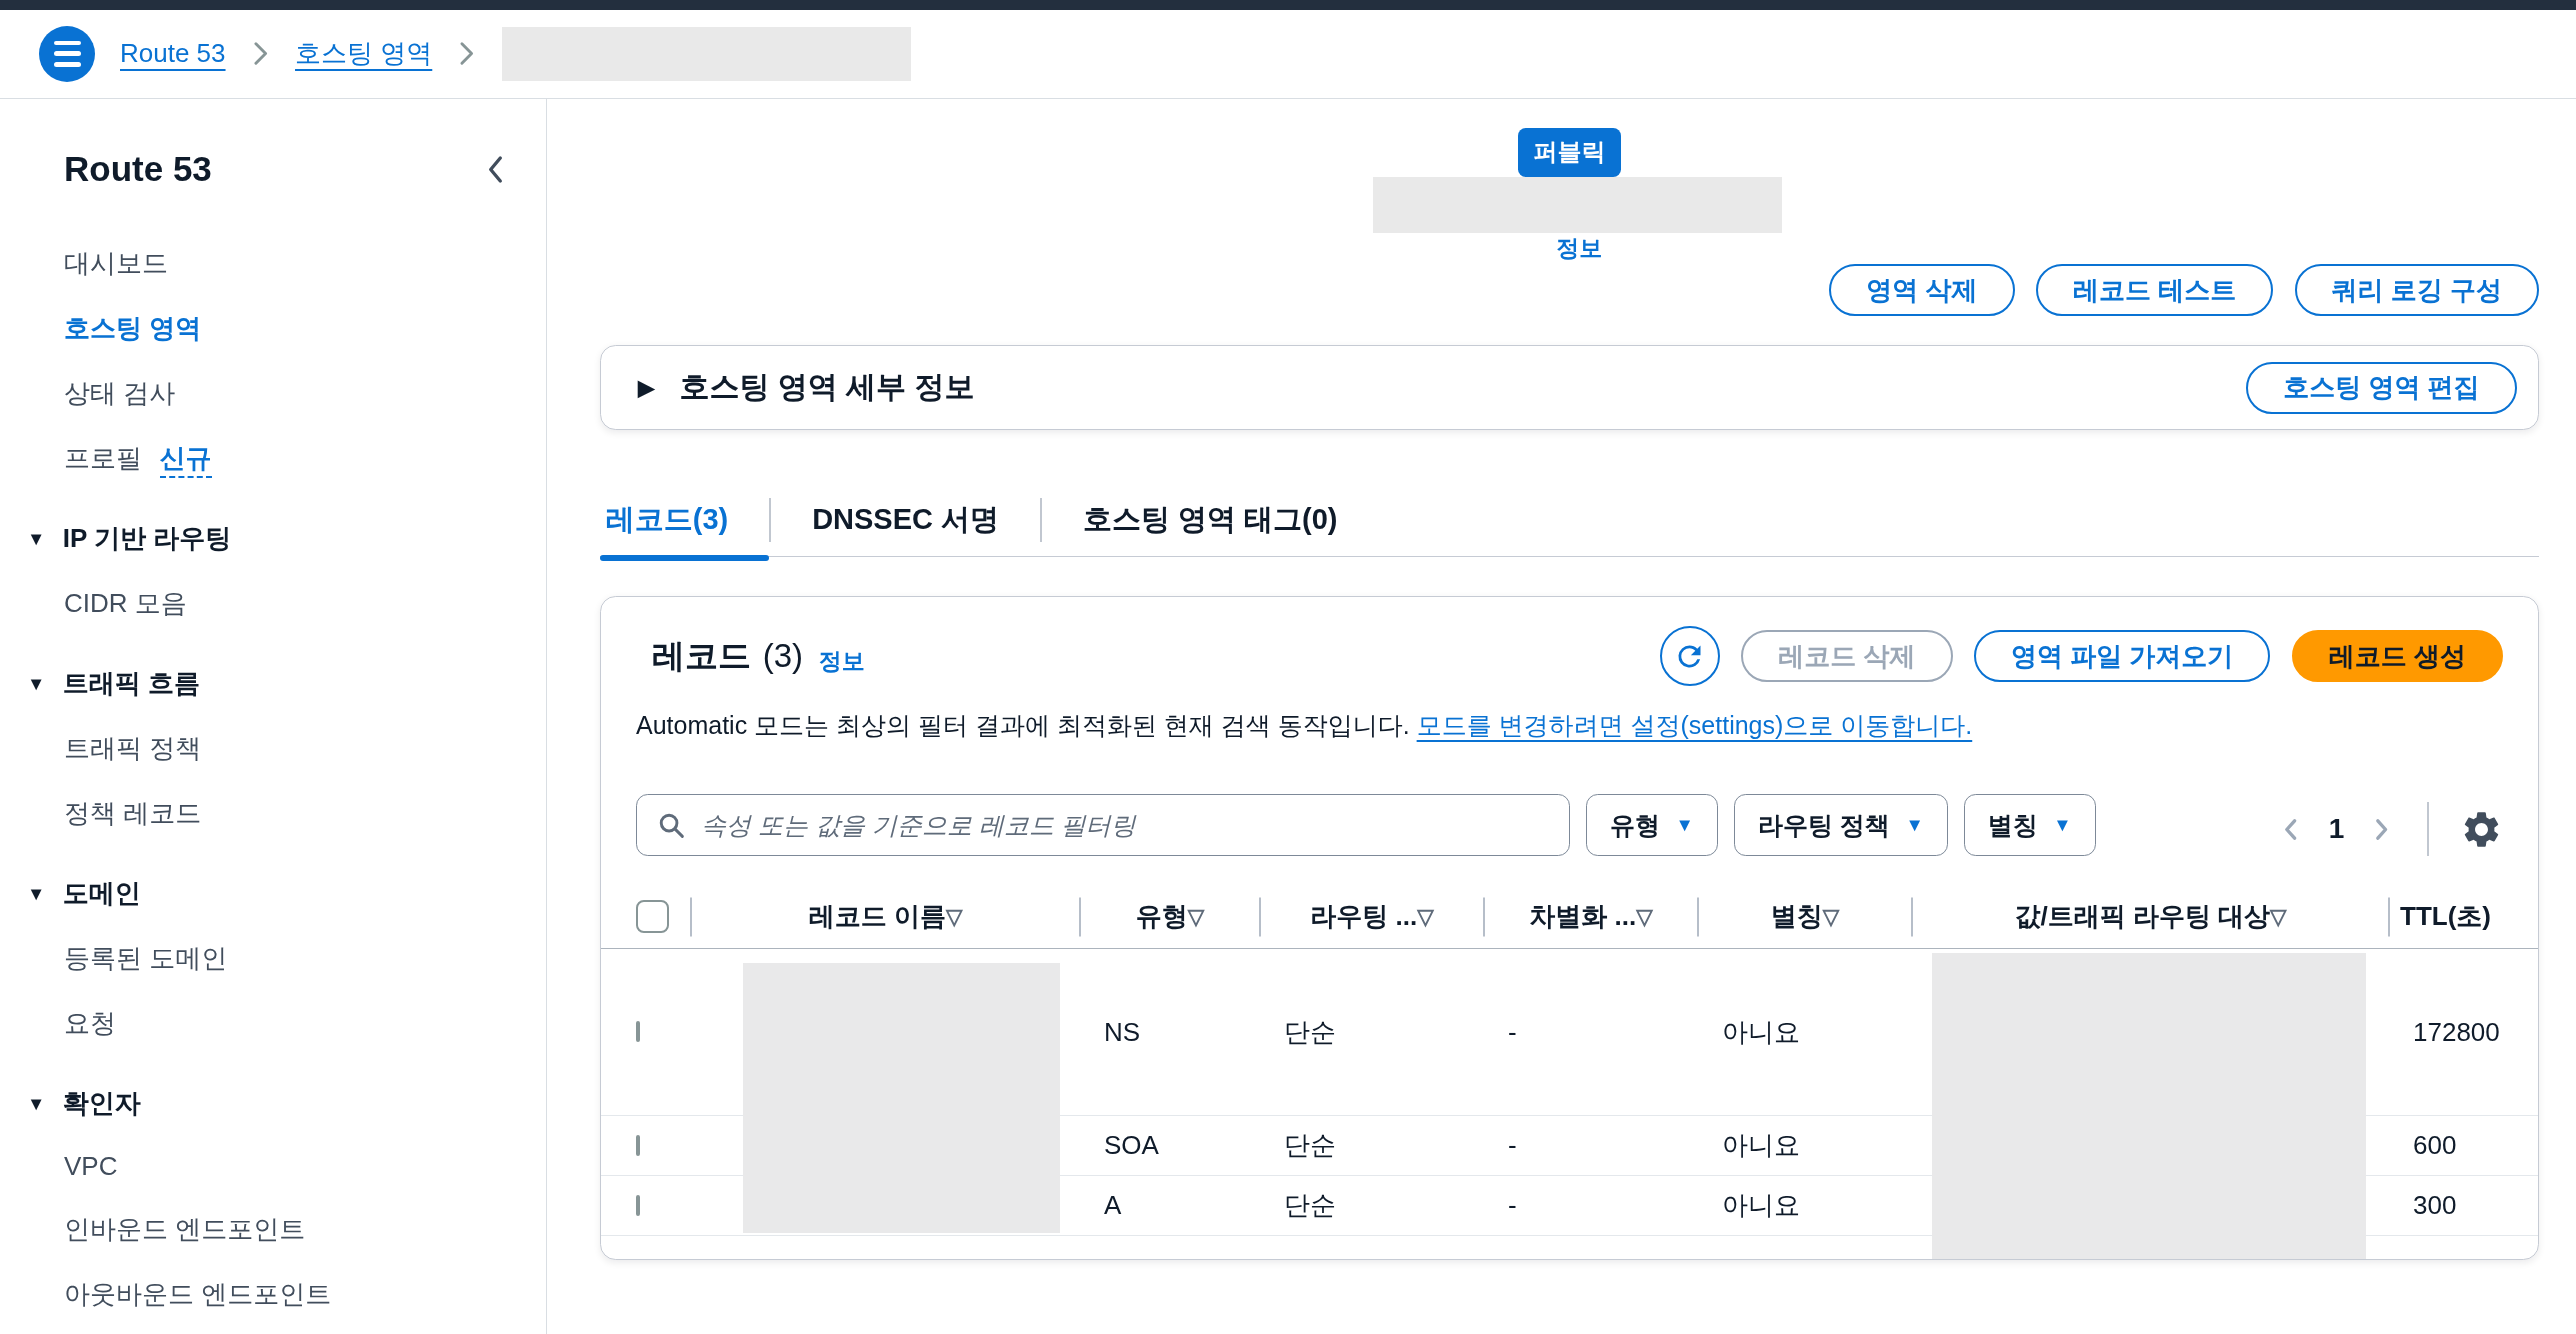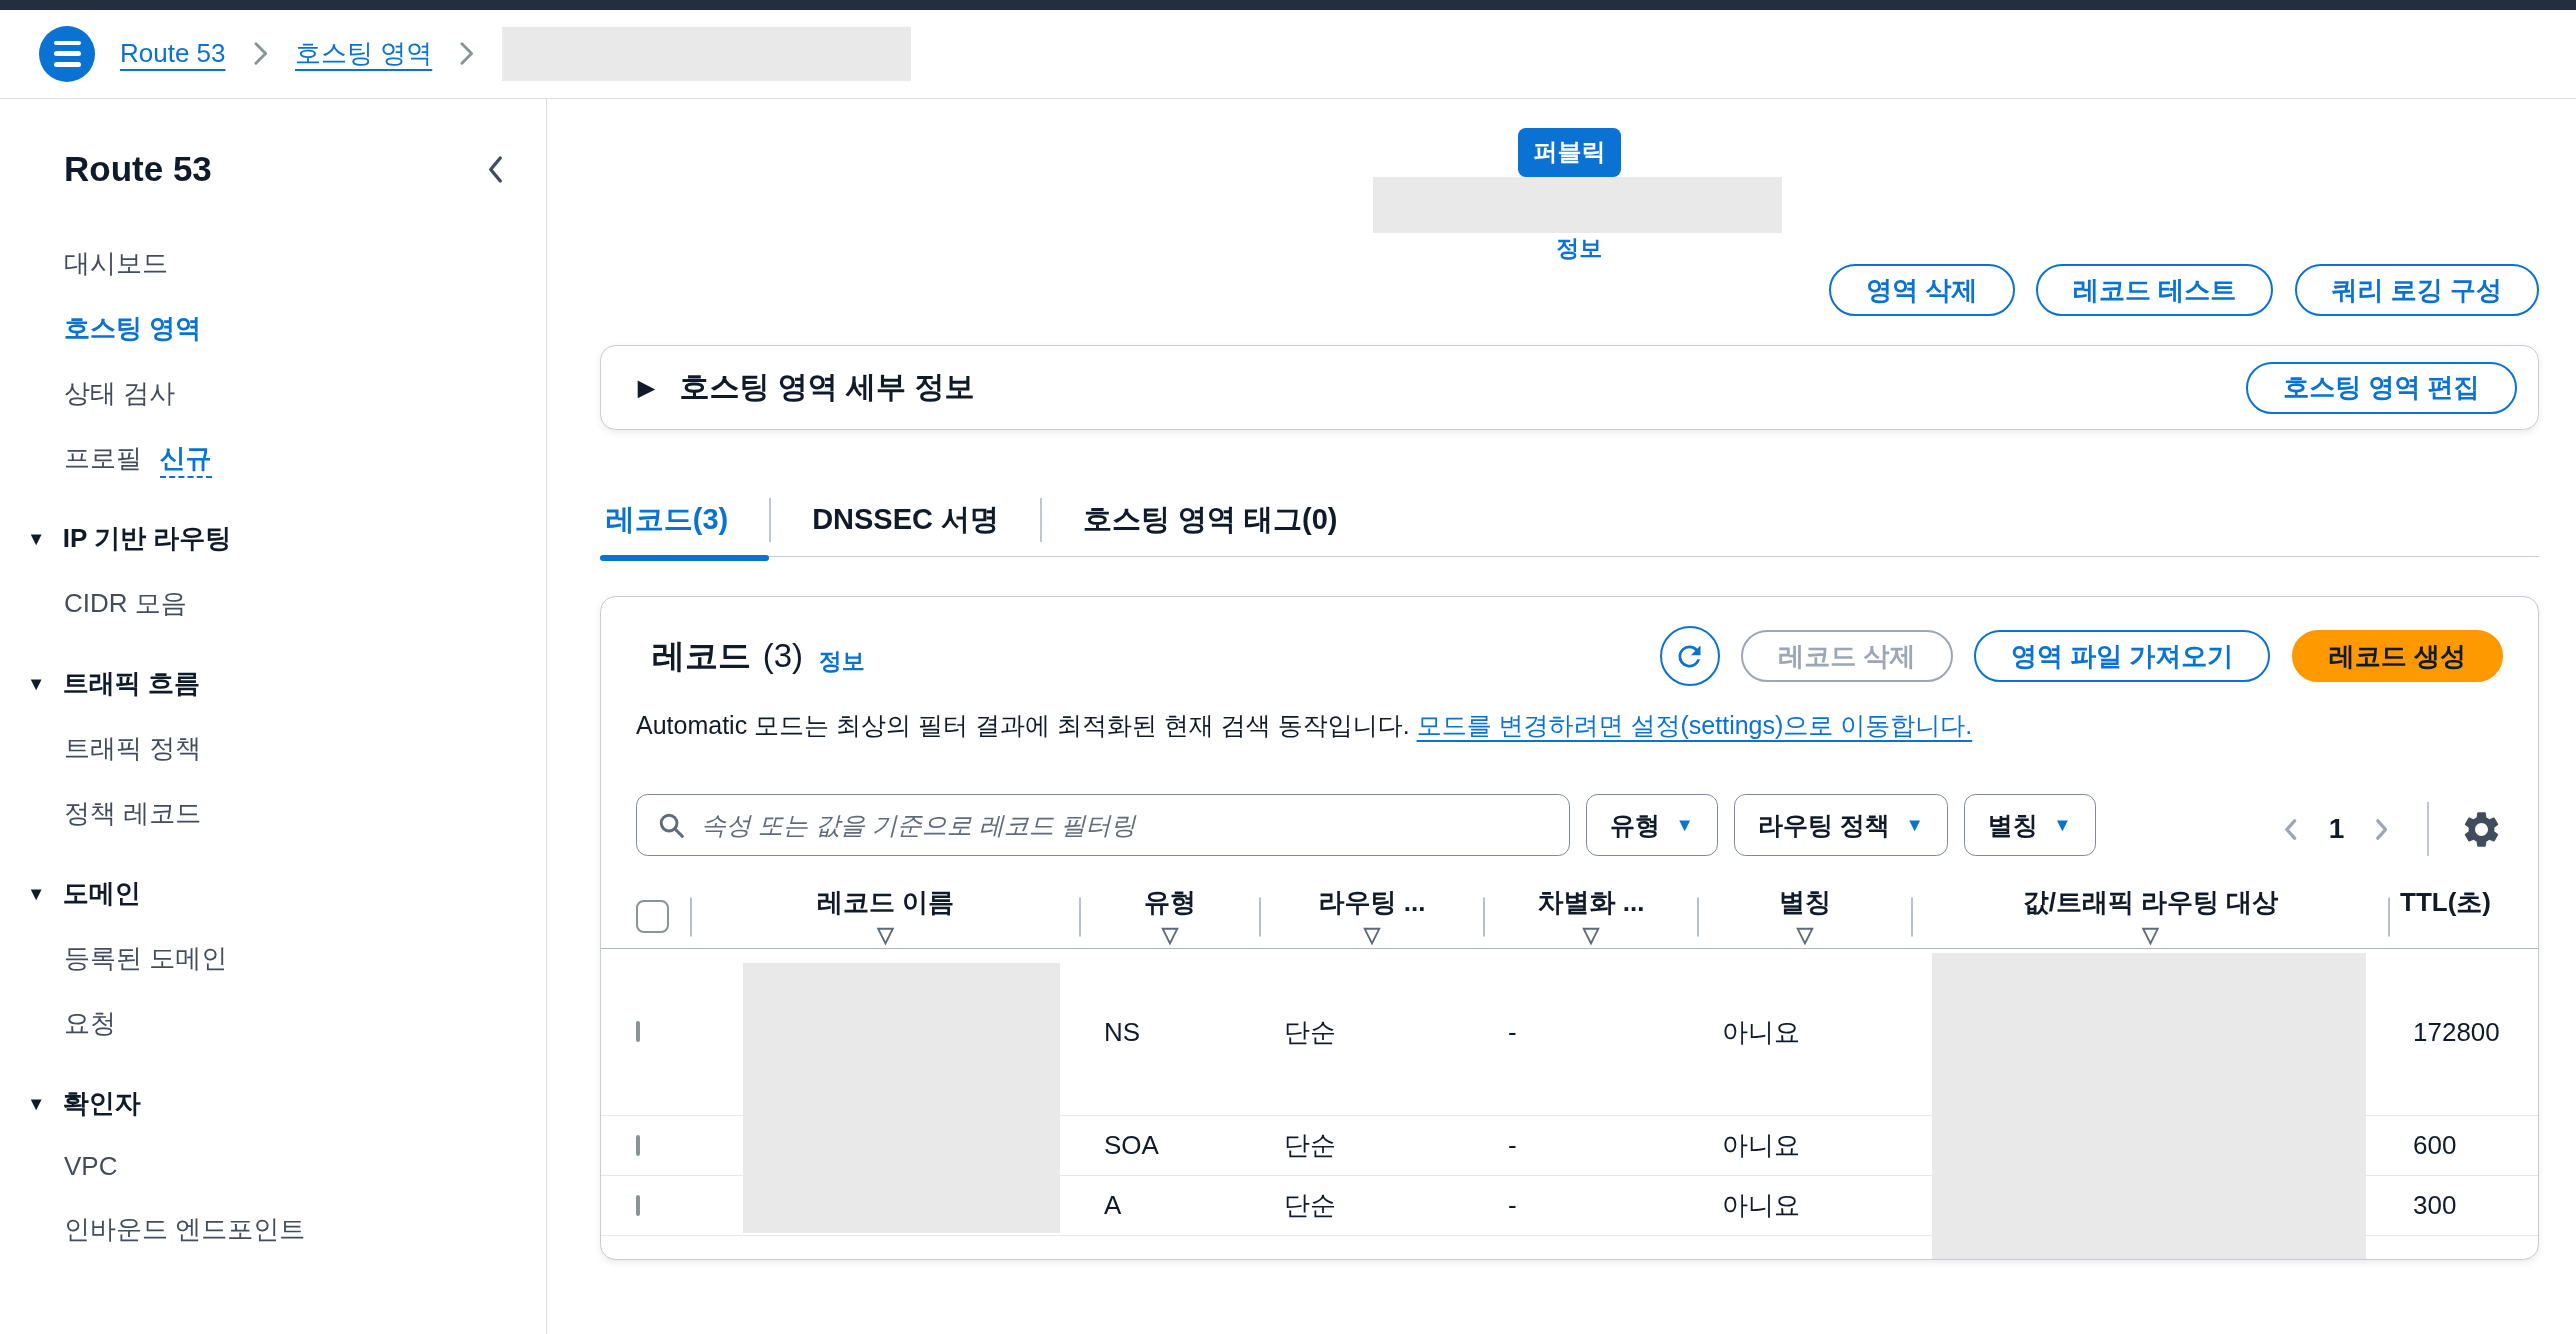--- a/index.html
+++ b/index.html
@@ -78,22 +78,22 @@
   .dd-caret { color:#0972d3; font-size:18.5px; }
   .pager { margin-left:auto; display:flex; align-items:center; gap:23px; }
   .pg-btn { cursor:pointer; display:flex; padding:3.9px; }
   .pg-num { font-weight:700; font-size:28px; color:#0f1b2a; }
   .pager-sep { width:1.9px; height:54px; background:#c1c7d0; margin:0 7.8px; }
   .gear { cursor:pointer; display:flex; }
   
   .grid-row { display:grid; grid-template-columns:56px 389px 180px 224px 214px 214px 477px minmax(0,1fr);
     align-items:center; padding:0 35px; }
   .table-head { height:64px; border-bottom:1.9px solid #acb4bd; }
-  .th { position:relative; display:flex; align-items:center; justify-content:space-between;
-    font-size:26px; font-weight:700; padding:0 25px 0 23px; height:100%;flex-direction:column; }
+  .th { position:relative; display:flex; align-items:center; justify-content:center;
+    font-size:26px; font-weight:700; padding:0 25px 0 23px; height:100%; }
   .th::after { content:""; position:absolute; right:0; top:50%; transform:translateY(-50%); width:1.9px; height:39px; background:#b6bec9; }
   .th.no-sep::after { display:none; }
   .sort { color:#5f6b7a; font-size:21.4px; }
   .th-check { position:relative; display:flex; align-items:center; height:100%; }
   .th-check::after { content:""; position:absolute; right:0; top:50%; transform:translateY(-50%); width:1.9px; height:39px; background:#b6bec9; }
   .checkbox { width:33px; height:33px; border:2.9px solid #879596; border-radius:7.8px; background:#fff; cursor:pointer; }
   .tbody { position:relative; padding-bottom:23px; }
   .tr { border-bottom:1.9px solid #e4e8ec; }
   .tr.tall { height:167px; }
   .tr.short { height:60px; }
@@ -161,20 +161,21 @@
           <span>도메인</span>
         </li>
       <li><span>등록된 도메인</span></li>
       <li><span>요청</span></li>
       <li class="section">
           <span class="sec-caret">▼</span>
           <span>확인자</span>
         </li>
       <li><span>VPC</span></li>
       <li><span>인바운드 엔드포인트</span></li>
+      <li><span>아웃바운드 엔드포인트</span></li>
 
     </ul>
   </nav>
 
   <main class="main">
 
     <div class="page-head">
       <span class="pub-badge">퍼블릭</span>
       <div class="zone-redact"></div>
       <a class="info-link">정보</a>

